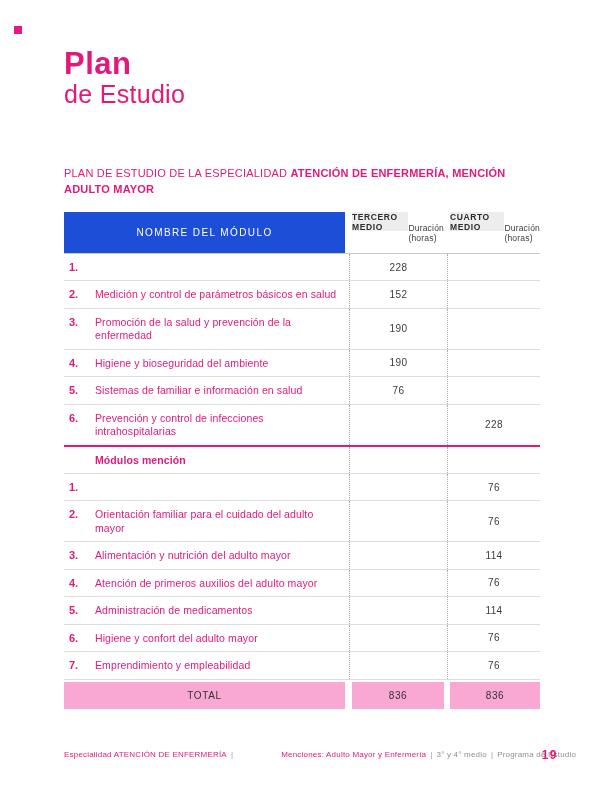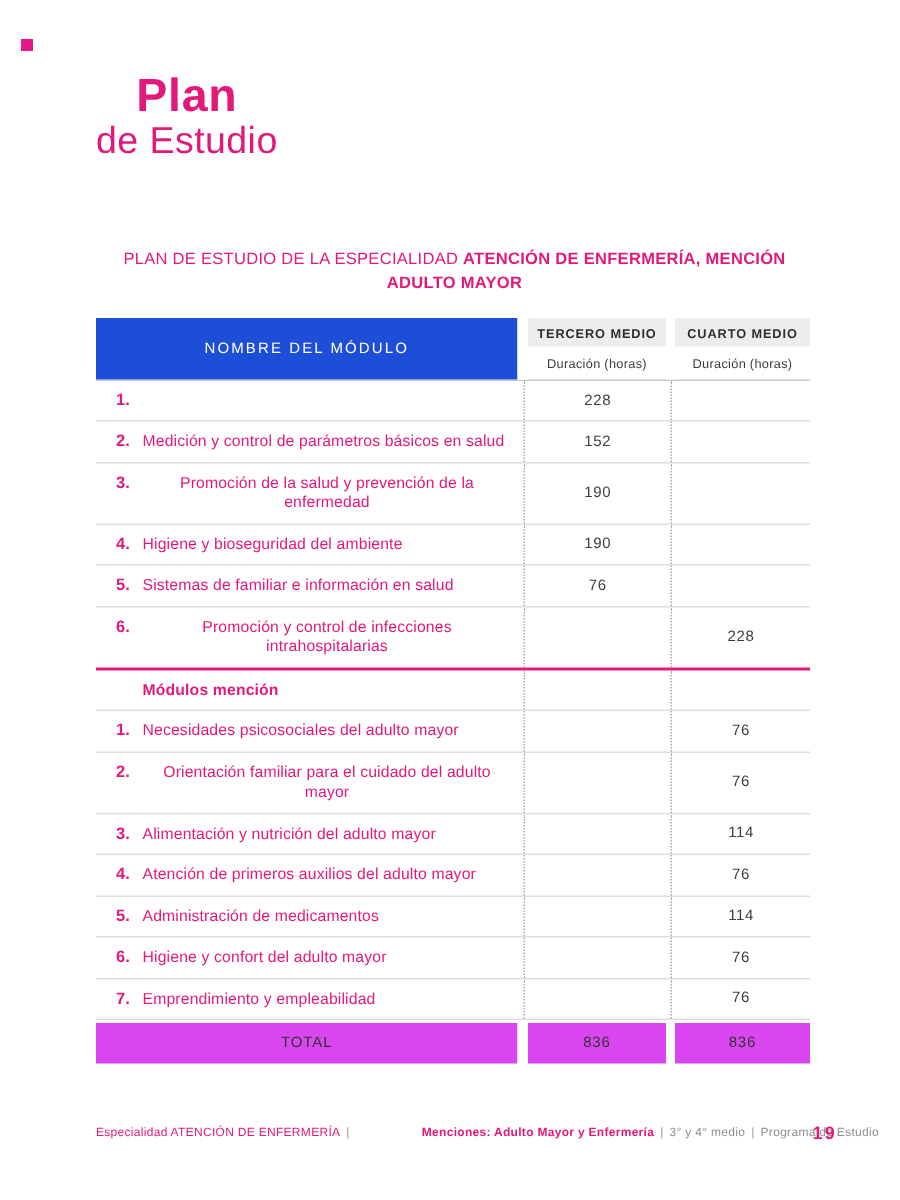--- a/index.html
+++ b/index.html
@@ -2,21 +2,20 @@
 <html><head>
 <meta charset="utf-8">
 <style>
   html,body { margin:0; padding:0; background:#ffffff; }
   .page {
     position: relative;
     width: 600px; height: 776px;
     background: #ffffff;
     font-family: "Liberation Sans", sans-serif;
     overflow: hidden;
-    text-align: center;
   }
   .corner-square {
     position: absolute; left: 14px; top: 26px;
     width: 8px; height: 8px; background: #e8168b;
   }
   .title-block { position: absolute; left: 64px; top: 48px; color: #e2197a; }
   .title-main { font-size: 31px; font-weight: 600; letter-spacing: 0.5px; line-height: 32px; }
   .title-sub  { font-size: 25px; font-weight: 400; letter-spacing: 0.3px; line-height: 28px; }
 
   .heading {
@@ -33,21 +32,21 @@
     display: grid;
     grid-template-columns: 281px 7px 92px 6px 90px;
     height: 41px;
     border-bottom: 1px solid #c9c9c9;
   }
   .module-h {
     background: #1d4ed8; color: #ffffff;
     display: flex; align-items: center; justify-content: center;
     font-size: 10px; font-weight: 500; letter-spacing: 1.4px;
   }
-  .col-h { display: flex; flex-direction: column; }
+  .col-h { display: flex; flex-direction: row; }
   .col-h-top {
     height: 19px; background: #ededed; color: #2e2e2e;
     display: flex; align-items: center; justify-content: center;
     font-size: 8.5px; font-weight: 700; letter-spacing: 0.6px;
   }
   .col-h-bottom {
     flex: 1; color: #3c3c3c;
     display: flex; align-items: center; justify-content: center;
     font-size: 8.5px; letter-spacing: 0.2px;
   }
@@ -84,32 +83,32 @@
   #base-rows .row:last-child { border-bottom: none; }
   .mention-divider { border-top: 2px solid #e2197a; }
 
   
   .total-row {
     display: grid;
     grid-template-columns: 281px 7px 92px 6px 90px;
     height: 27px; margin-top: 2px;
   }
   .total-cell {
-    background: #d946ef; color: #333333;
+    background: #f9a8d4; color: #333333;
     display: flex; align-items: center; justify-content: center;
     font-size: 10px; letter-spacing: 0.6px;
   }
 
   
   .footer {
     position: absolute; left: 64px; top: 750px; width: 460px;
     font-size: 8px; letter-spacing: 0.2px; white-space: nowrap;
   }
   .footer .mag { color: #e2197a; }
-  .footer .mag-b { color: #e2197a; font-weight: 700; padding-left: 44px; }
+  .footer .mag-b { color: #e2197a; font-weight: 400; padding-left: 44px; }
   .footer .gry { color: #8f8f8f; }
   .footer .sep { color: #9a9a9a; margin: 0 4px; }
   .page-num {
     position: absolute; right: 42px; top: 748px;
     color: #e2197a; font-size: 12px; font-weight: 700; letter-spacing: 1.5px;
   }
 </style>
 </head>
 <body>
 
@@ -178,21 +177,21 @@
           <div class="name-cell">
             <span class="num">5.</span>
             <span class="mod-name">Sistemas de familiar e información en salud</span>
           </div>
           <div class="hours-cell">76</div>
           <div class="hours-cell"></div>
         </div>
         <div class="row">
           <div class="name-cell">
             <span class="num">6.</span>
-            <span class="mod-name">Promoción y control de infecciones intrahospitalarias</span>
+            <span class="mod-name">Prevención y control de infecciones intrahospitalarias</span>
           </div>
           <div class="hours-cell"></div>
           <div class="hours-cell">228</div>
         </div>
       </div>
 
     <div class="mention-divider"></div>
 
     <div class="row">
       <div class="name-cell">
@@ -200,21 +199,20 @@
         <span class="mod-name bold">Módulos mención</span>
       </div>
       <div class="hours-cell"></div>
       <div class="hours-cell"></div>
     </div>
 
     <div id="mention-rows">
         <div class="row">
           <div class="name-cell">
             <span class="num">1.</span>
-            <span class="mod-name">Necesidades psicosociales del adulto mayor</span>
           </div>
           <div class="hours-cell"></div>
           <div class="hours-cell">76</div>
         </div>
         <div class="row">
           <div class="name-cell">
             <span class="num">2.</span>
             <span class="mod-name">Orientación familiar para el cuidado del adulto mayor</span>
           </div>
           <div class="hours-cell"></div>

